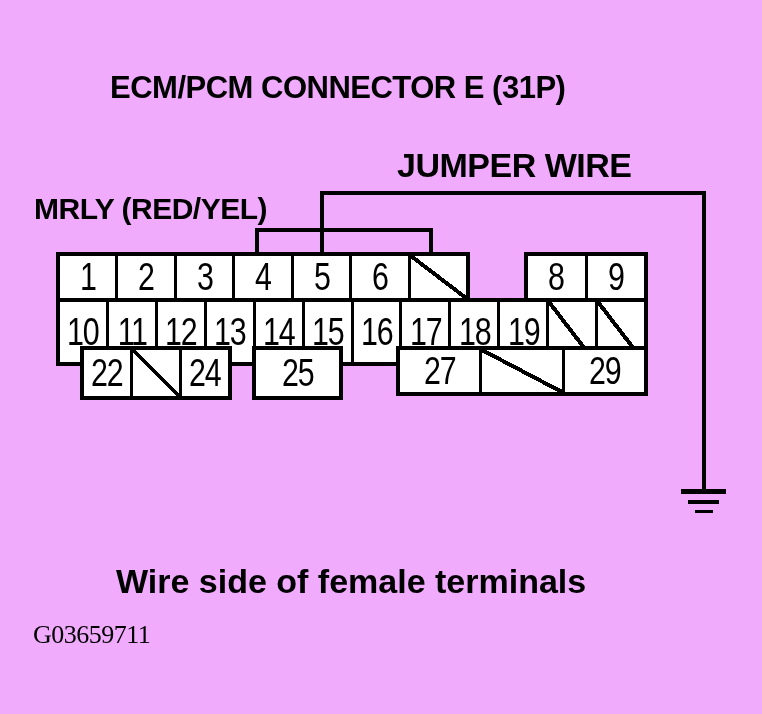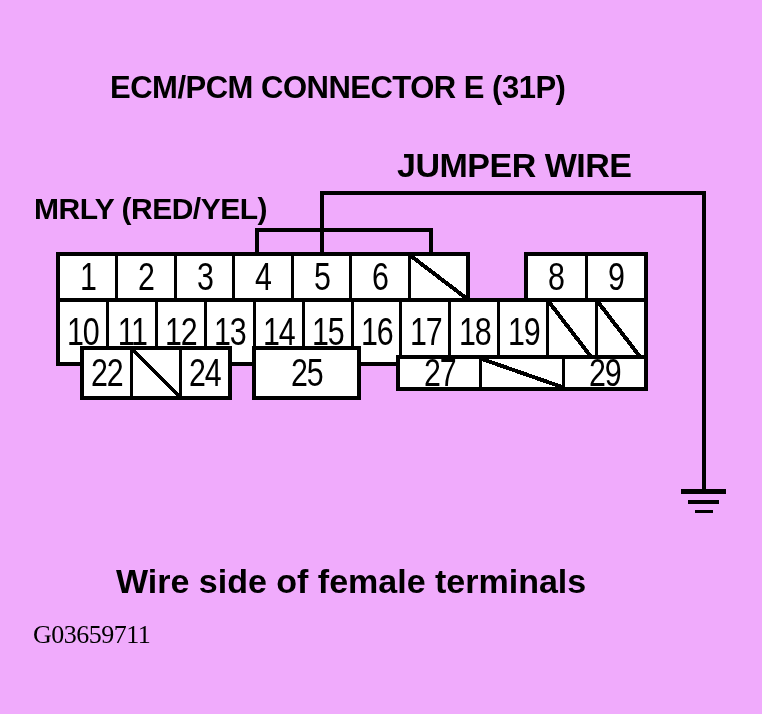--- a/index.html
+++ b/index.html
@@ -34,22 +34,22 @@
 
   
   .block{
     position:absolute;display:flex;box-sizing:border-box;
     border:4px solid #000;background:#fff;
   }
   .r1a{left:56px; top:252px;width:414px;height:50px;}
   .r1b{left:524px;top:252px;width:124px;height:50px;}
   .r2 {left:56px; top:298px;width:592px;height:68px;}
   .r3a{left:56px; top:346px;width:152px;height:54px;margin-left:24px;}
-  .r3b{left:252px;top:346px;width:109px;height:54px;align-items:center;}
-  .r3c{left:396px;top:346px;width:252px;height:36px;margin-top:9px;}
+  .r3b{left:252px;top:346px;width:91px;height:54px;align-items:center;}
+  .r3c{left:396px;top:346px;width:252px;height:50px;}
 
   .cell{
     flex:1;display:flex;align-items:center;justify-content:center;
     border-left:3px solid #000;overflow:hidden;
   }
   .cell:first-child{border-left:none;}
   .cell.empty{
     background-image:linear-gradient(to top right,
       transparent calc(50% - 2px),
       #000 calc(50% - 2px),

